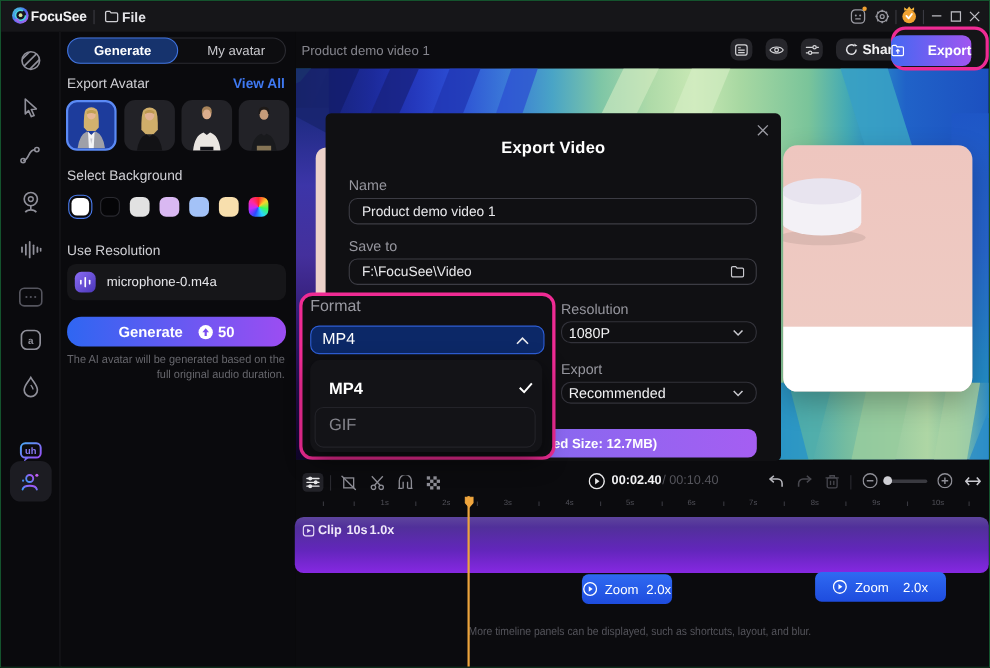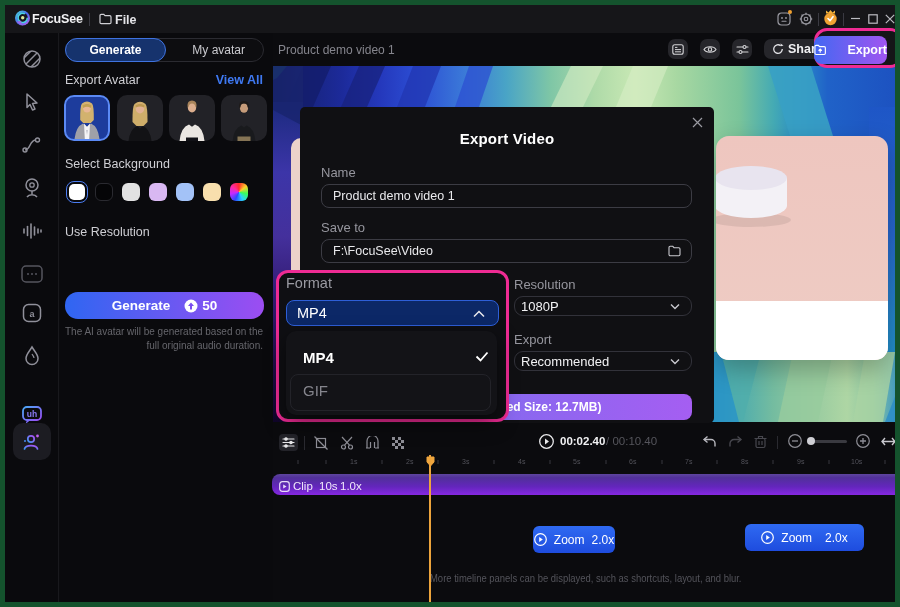--- a/index.html
+++ b/index.html
@@ -1,18 +1,18 @@
 <!DOCTYPE html>
 <html><head>
 <meta charset="utf-8">
 <style>
   * { margin:0; padding:0; box-sizing:border-box; }
   html,body { width:900px; height:607px; background:#000; overflow:hidden; }
   body { font-family:"Liberation Sans", sans-serif; }
-  .app { position:relative; width:900px; height:607px; background:#0b0b0e; overflow:hidden; border:5px solid #14532d; }
+  .app { position:relative; width:900px; height:607px; background:#0b0b0e; overflow:hidden; border:1px solid #14532d; }
   .abs { position:absolute; }
 
   
   .titlebar { position:absolute; left:0; top:0; width:900px; height:28px; background:#161619; }
   .tb-sep { position:absolute; top:8px; width:1px; height:13px; background:#3a3a42; }
 
   
   .sidebar { position:absolute; left:0; top:28px; width:54px; height:579px; background:#0a0a0d; border-right:1px solid #19191d; }
   .sb-ic { position:absolute; left:9px; width:36px; height:36px; display:flex; align-items:center; justify-content:center; }
 
@@ -36,21 +36,21 @@
   .mt-box { position:absolute; top:6px; width:20px; height:20px; background:#26262b; border-radius:7px; display:flex; align-items:center; justify-content:center; }
   .preview { position:absolute; left:268px; top:61px; width:630px; height:356px; overflow:hidden; }
 
   
   .card-r { position:absolute; left:443px; top:70px; width:172px; height:224px; border-radius:13px; background:linear-gradient(180deg,#eec6bf 0%,#eeccc4 100%); overflow:hidden; box-shadow:0 10px 25px rgba(0,0,0,.25); }
   .card-r .white { position:absolute; left:0; bottom:0; width:100%; height:59px; background:#fff; }
   .card-l { position:absolute; left:18px; top:72px; width:10px; height:226px; border-radius:12px 0 0 12px; background:#ecd2ca; }
 
   
   .timeline { position:absolute; left:268px; top:417px; width:632px; height:190px; background:#0b0b0e; }
-  .clip { position:absolute; left:-1px; top:52px; width:631px; height:21px; border-radius:8px; background:linear-gradient(180deg,#5e459e 0%,#51309a 18%,#6326bc 60%,#8628e2 100%); }
+  .clip { position:absolute; left:-1px; top:52px; width:631px; height:51px; border-radius:8px; background:linear-gradient(180deg,#5e459e 0%,#51309a 18%,#6326bc 60%,#8628e2 100%);font-weight:bold; }
   .zoom-btn { position:absolute; border-radius:6px; background:linear-gradient(180deg,#2f6af2,#1e4cde); color:#fff; font-size:12px; display:flex; align-items:center; justify-content:center; gap:7px; }
   .ruler-lbl { position:absolute; top:36px; font-size:7px; color:#52525a; }
 
   
   .modal { position:absolute; left:295px; top:102px; width:414px; height:316px; background:#101013; border-radius:5px; }
   .m-lbl { position:absolute; color:#96969e; font-size:13px; }
   .m-input { position:absolute; left:21px; width:371px; height:24px; border:1px solid #3c3c44; border-radius:8px; color:#e9e9ec; font-size:12.5px; display:flex; align-items:center; padding-left:11px; }
   .m-sel { position:absolute; left:214px; width:178px; height:20px; border:1px solid #32323a; border-radius:9px; color:#f2f2f4; font-size:13px; display:flex; align-items:center; padding-left:6px; }
   .size-btn { position:absolute; left:21px; top:287px; width:371px; height:26px; border-radius:8px; background:linear-gradient(90deg,#6d72ec,#a55ef2); color:#fff; font-size:12px; font-weight:bold; display:flex; align-items:center; justify-content:center; }
 
@@ -270,20 +270,30 @@
     <div class="abs" style="left:6px;top:148px;width:22px;height:22px;border:1.6px solid #4a7cf0;border-radius:8px"></div>
     <div class="sw" style="left:9px;background:#fff;border-radius:5px;width:16px;height:16px;top:151px"></div>
     <div class="sw" style="left:35px;background:#050507;border:1px solid #2a2a30"></div>
     <div class="sw" style="left:62px;background:#e2e2e2"></div>
     <div class="sw" style="left:89px;background:#d9b8f2"></div>
     <div class="sw" style="left:116px;background:#a3c2f7"></div>
     <div class="sw" style="left:143px;background:#f8dfad"></div>
     <div class="sw" style="left:170px;background:conic-gradient(#ff2a2a,#ffd12a,#3aff5a,#2ad4ff,#2a4aff,#c32aff,#ff2aa0,#ff2a2a)"></div>
 
     <div class="lbl" style="left:5px;top:192px">Use Resolution</div>
+    <div class="micbox">
+      <div class="micic">
+        <svg width="19" height="19" viewBox="0 0 19 19" stroke="#fff" stroke-width="1.5" stroke-linecap="round">
+          <path d="M5.5 8 v3"></path>
+            <path d="M9.5 5.5 v8"></path>
+            <path d="M13.5 8 v3"></path>
+        </svg>
+      </div>
+      <div class="txt" style="left:36px;top:9px;color:#e6e6ea;font-size:12px">microphone-0.m4a</div>
+    </div>
     <div class="gen-btn">
       <span>Generate</span>
       <span style="display:inline-flex;align-items:center;margin-left:14px;gap:4px">
         <svg width="14" height="14" viewBox="0 0 14 14">
             <circle cx="7" cy="7" r="6.5" fill="#fff"></circle>
             <path d="M7 3.4 L10 7 H8 v3.4 H6 V7 H4 Z" fill="#7a4df0"></path>
           </svg>
         <span>50</span>
       </span>
     </div>

